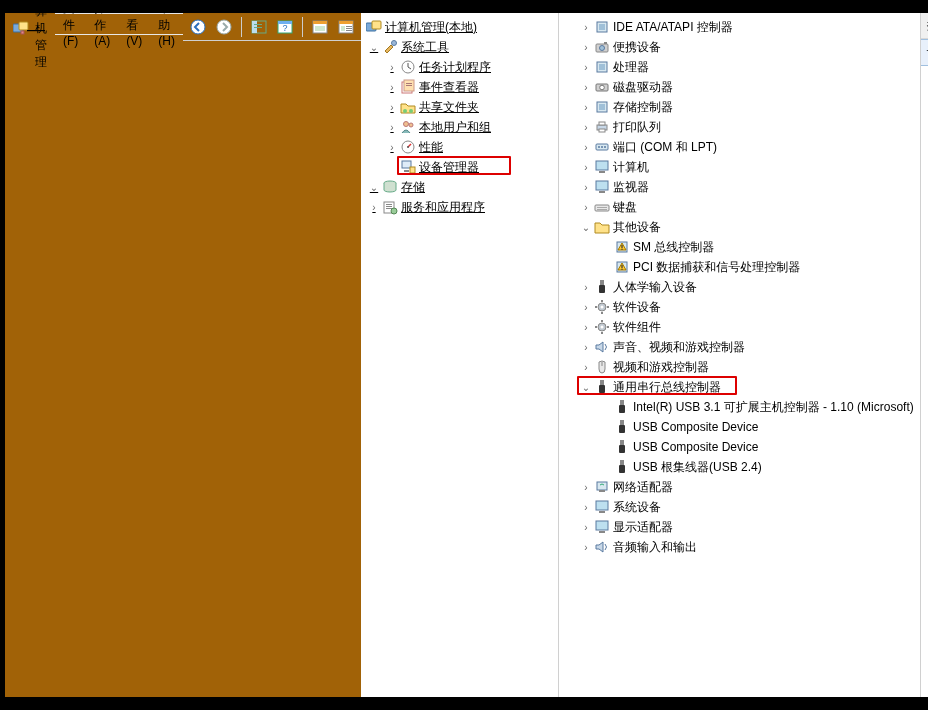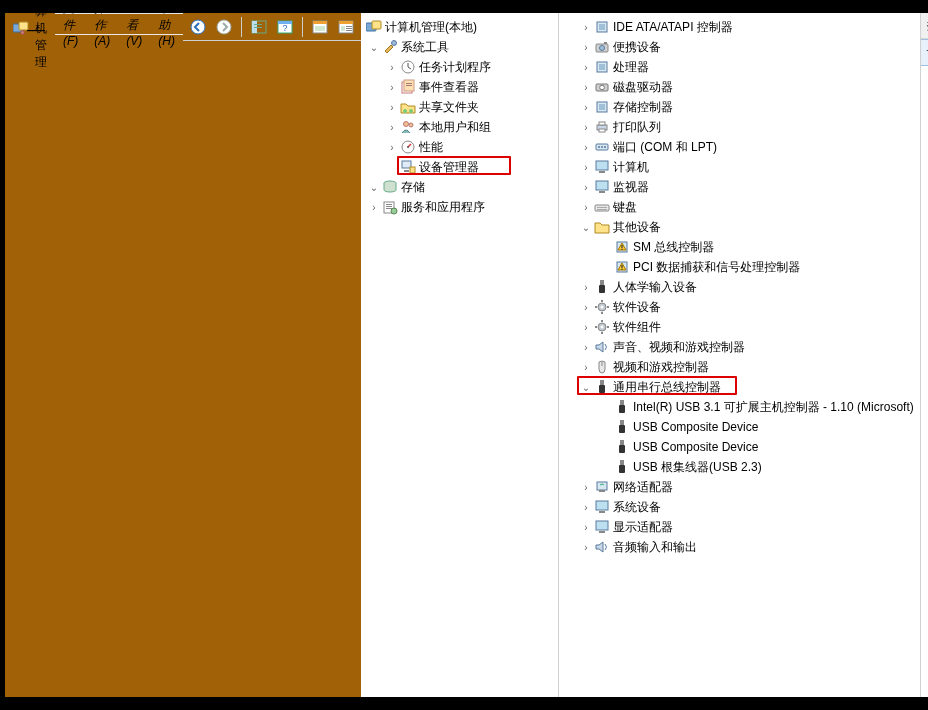--- a/index.html
+++ b/index.html
@@ -33,21 +33,21 @@
     .win-ctrl { position: absolute; right: 10px; top: 6px; font-size: 18px; cursor: default; }
     .menubar {
       height: 22px;
       display: flex;
       align-items: center;
       padding: 0 8px;
       gap: 16px;
       border-bottom: 1px solid #e8e8e8;
       border-top: 1px solid #e8e8e8;
     }
-    .menubar span { cursor: default; font-style: italic; }
+    .menubar span { cursor: default; }
     .toolbar {
       height: 28px;
       display: flex;
       align-items: center;
       padding: 0 4px;
       gap: 4px;
       border-bottom: 1px solid #d0d0d0;
     }
     .tbtn {
       width: 22px; height: 22px;
@@ -59,20 +59,21 @@
       flex:1;
       display:flex;
       min-height:0;
     }
     .left-pane {
       width: 198px;
       border-right: 1px solid #d0d0d0;
       overflow-y:auto;
       padding: 4px 2px;
       background:#fff;
+      text-decoration:underline;
     }
     .mid-pane {
       flex:1;
       border-right: 1px solid #d0d0d0;
       overflow-y:auto;
       padding: 4px 2px;
       background:#fff;
     }
     .right-pane {
       width: 96px;
@@ -603,21 +604,21 @@
             <span class="lbl">USB Composite Device</span>
           </div>
           <div class="tree-row">
             <span class="sp" style="width:38px"></span>
             <span class="sp" style="width:14px"></span>
             <span class="ic">
               <svg width="16" height="16" viewBox="0 0 16 16">
                 <use href="#i-usb"></use>
               </svg>
             </span>
-            <span class="lbl">USB 根集线器(USB 2.3)</span>
+            <span class="lbl">USB 根集线器(USB 2.4)</span>
           </div>
           <div class="tree-row">
             <span class="sp" style="width:18px"></span>
             <span class="tw">›</span>
             <span class="ic">
               <svg width="16" height="16" viewBox="0 0 16 16">
                 <use href="#i-net"></use>
               </svg>
             </span>
             <span class="lbl">网络适配器</span>

